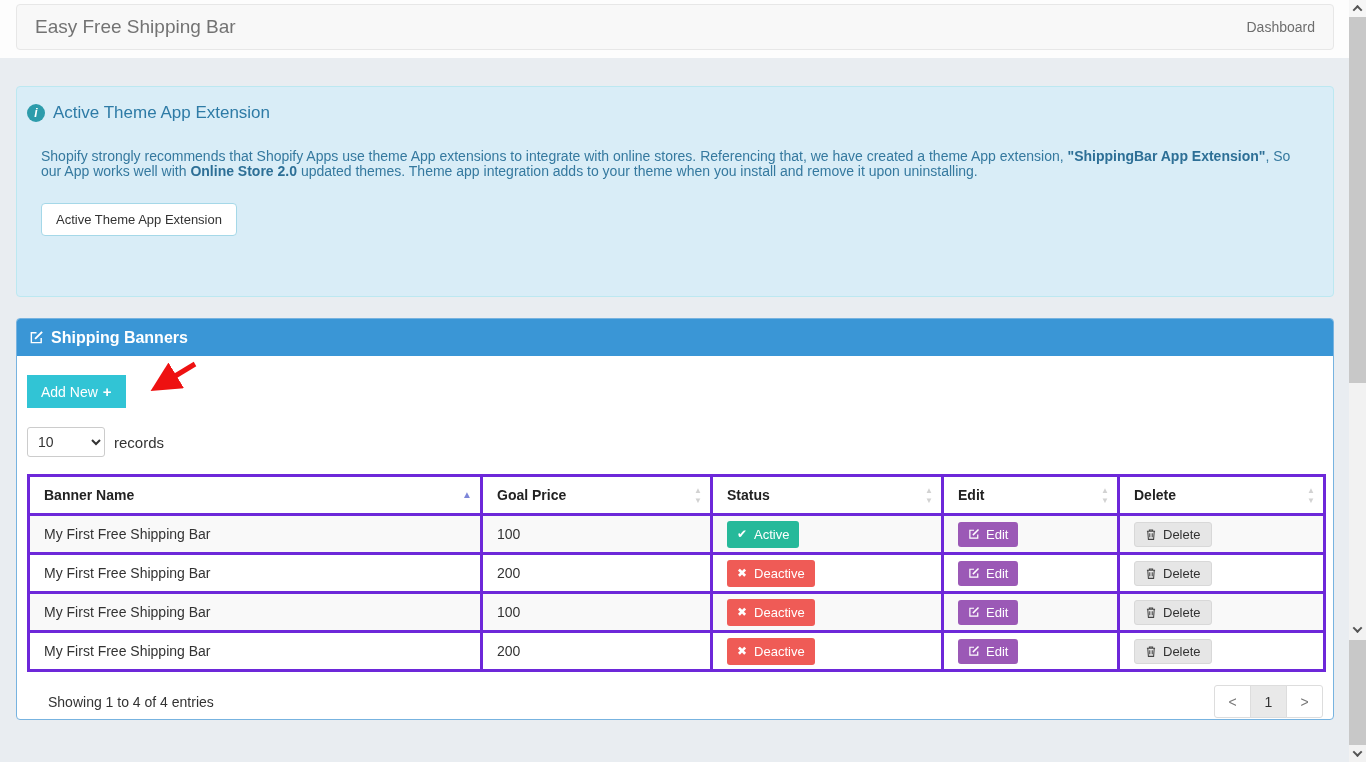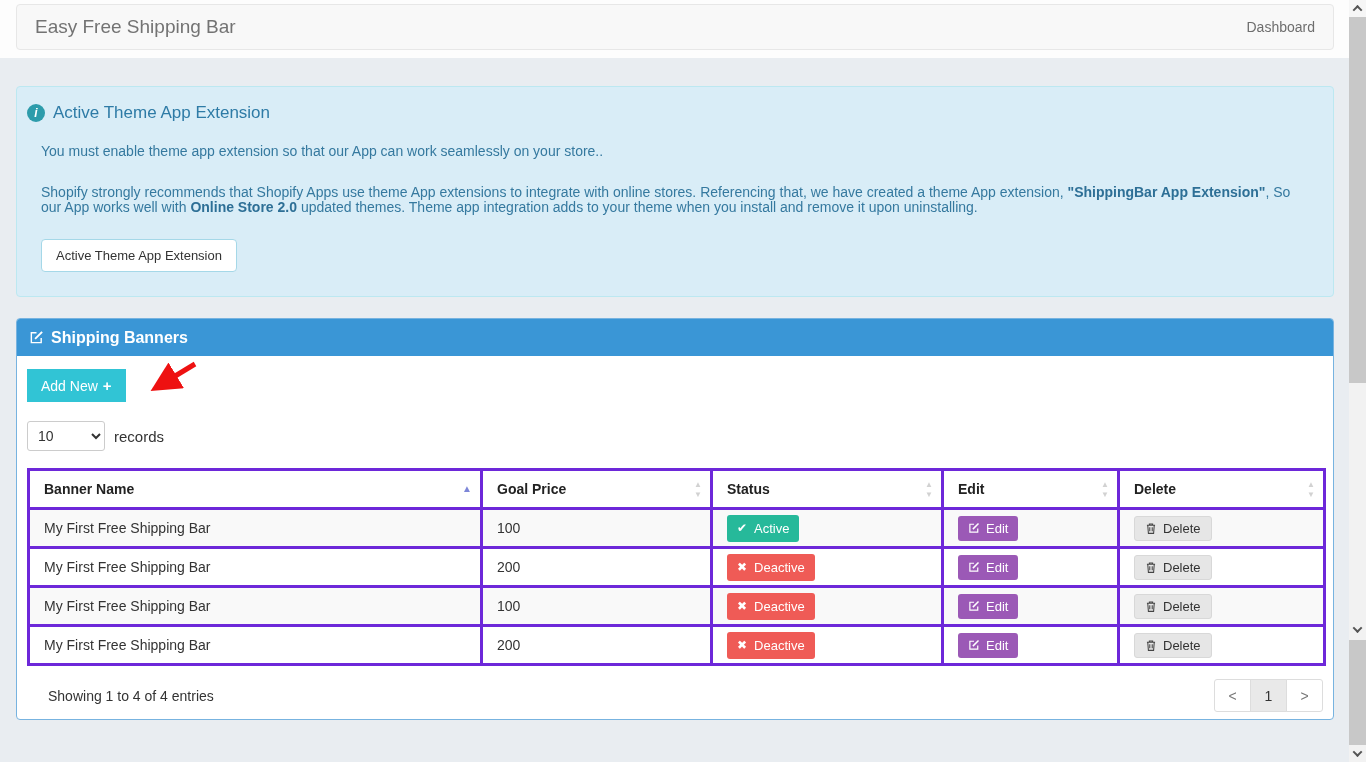--- a/index.html
+++ b/index.html
@@ -54,21 +54,21 @@
   .panel-heading {
     height:37px; background:#3a96d6; color:#fff;
     display:flex; align-items:center; padding:0 12px;
     font-size:16px; font-weight:bold; border-radius:3px 3px 0 0;text-align:center;
   }
   .panel-heading .ico { margin-right:7px; display:inline-flex; }
   .panel-body { position:relative; padding:10px; height:363px; }
 
   .add-new-btn {
     background:#31c4d5; color:#fff; border:none; cursor:pointer;
-    font-size:14px; padding:0 14px; height:33px; margin-top:3px;
+    font-size:14px; padding:0 14px; height:33px; margin-top:9px;
     font-family:"Liberation Sans", sans-serif;
   }
   .add-new-btn .plus { font-weight:bold; font-size:15px; margin-left:5px; }
   .arrow-annot { position:absolute; left:116px; top:0px; pointer-events:none; }
 
   .controls-row {
     margin-top:18px; display:flex; align-items:center; justify-content:space-between;
     height:32px;
   }
   .records-wrap { display:flex; align-items:center; }
@@ -144,21 +144,20 @@
 <div class="container app-header" style="position:absolute;">
   <div class="app-title">Easy Free Shipping Bar</div>
   <a class="dash-link">Dashboard</a>
 </div>
 
 <div class="container info-panel" style="position:absolute;">
   <div class="info-head">
     <span class="info-icon">i</span>
     <span>Active Theme App Extension</span>
   </div>
-  <div class="info-line1">You must enable theme app extension so that our App can work seamlessly on your store..</div>
   <div class="info-para"><span>Shopify strongly recommends that Shopify Apps use theme App extensions to integrate with online stores. Referencing that, we have created a theme App extension, </span><b>"ShippingBar App Extension"</b><span>, So our App works well with </span><b>Online Store 2.0</b><span> updated themes. Theme app integration adds to your theme when you install and remove it upon uninstalling.</span></div>
   <button class="theme-btn">Active Theme App Extension</button>
 </div>
 
 <div class="container banners-panel" style="position:absolute;">
   <div class="panel-heading">
     <span class="ico">
       <svg width="15" height="15" viewBox="0 0 16 16" fill="none" stroke="#fff" stroke-width="1.5">
         <path d="M13 8.5 V13.5 H2.5 V3 H8"></path>
         <path d="M6.5 9.5 L14 2 L12 4" stroke-width="2"></path>

